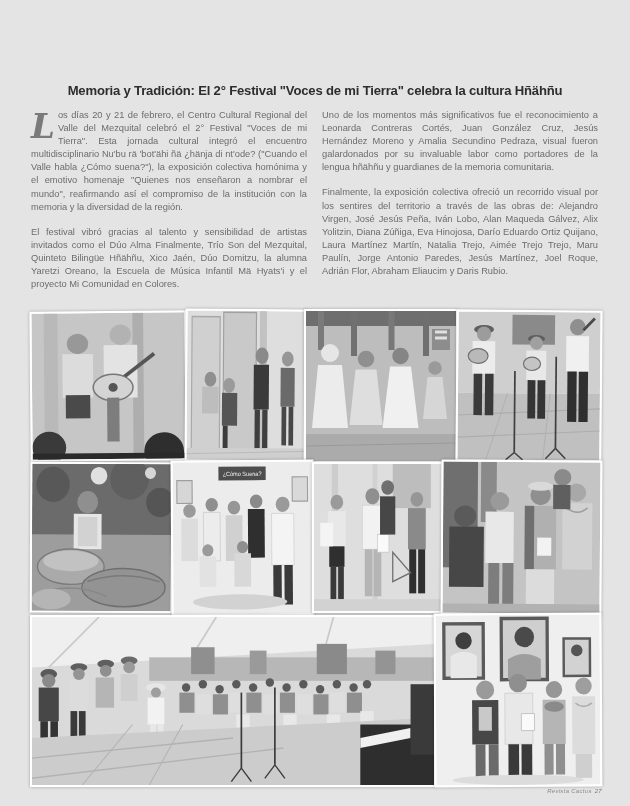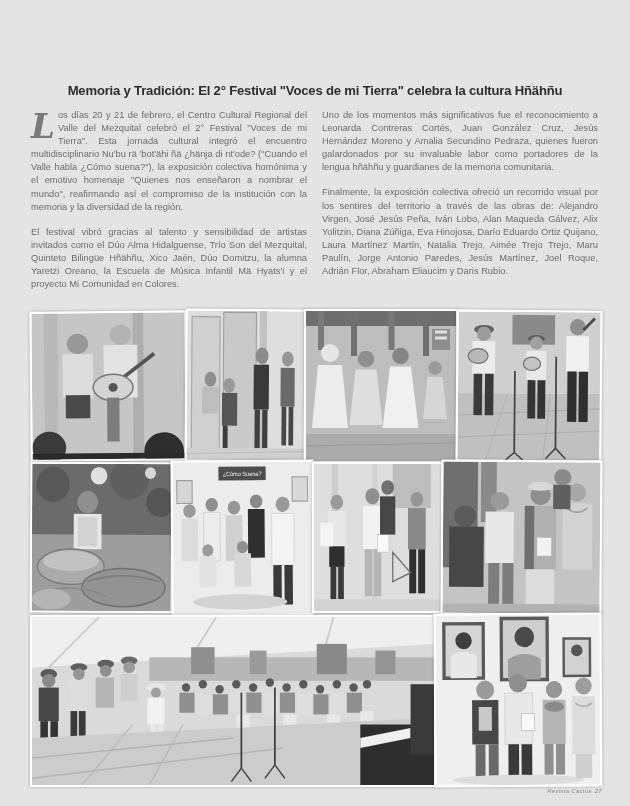--- a/index.html
+++ b/index.html
@@ -44,24 +44,24 @@
   .footer .pnum{margin-left:3px;color:#7a7a7a;}
 </style>
 </head>
 <body>
 
 <h1 class="page-title">Memoria y Tradición: El 2° Festival "Voces de mi Tierra" celebra la cultura Hñähñu</h1>
 
 <div class="columns">
   <div class="col">
     <p><span class="dropcap">L</span><span>os días 20 y 21 de febrero, el Centro Cultural Regional del Valle del Mezquital celebró el 2° Festival "Voces de mi Tierra". Esta jornada cultural integró el encuentro multidisciplinario Nu'bu rä 'bot'ähi ñä ¿hänja di nt'ode? ("Cuando el Valle habla ¿Cómo suena?"), la exposición colectiva homónima y el emotivo homenaje "Quienes nos enseñaron a nombrar el mundo", reafirmando así el compromiso de la institución con la memoria y la diversidad de la región.</span></p>
-    <p>El festival vibró gracias al talento y sensibilidad de artistas invitados como el Dúo Alma Hidalguense, Trío Son del Mezquital, Quinteto Bilingüe Hñähñu, Xico Jaén, Dúo Domitzu, la alumna Yaretzi Oreano, la Escuela de Música Infantil Mä Hyats'i y el proyecto Mi Comunidad en Colores.</p>
+    <p>El festival vibró gracias al talento y sensibilidad de artistas invitados como el Dúo Alma Finalmente, Trío Son del Mezquital, Quinteto Bilingüe Hñähñu, Xico Jaén, Dúo Domitzu, la alumna Yaretzi Oreano, la Escuela de Música Infantil Mä Hyats'i y el proyecto Mi Comunidad en Colores.</p>
   </div>
   <div class="col">
-    <p>Uno de los momentos más significativos fue el reconocimiento a Leonarda Contreras Cortés, Juan González Cruz, Jesús Hernández Moreno y Amalia Secundino Pedraza, quienes fueron galardonados por su invaluable labor como portadores de la lengua hñähñu y guardianes de la memoria comunitaria.</p>
+    <p>Uno de los momentos más significativos fue el reconocimiento a Leonarda Contreras Cortés, Juan González Cruz, Jesús Hernández Moreno y Amalia Secundino Pedraza, visual fueron galardonados por su invaluable labor como portadores de la lengua hñähñu y guardianes de la memoria comunitaria.</p>
     <p>Finalmente, la exposición colectiva ofreció un recorrido visual por los sentires del territorio a través de las obras de: Alejandro Virgen, José Jesús Peña, Iván Lobo, Alan Maqueda Gálvez, Alix Yolitzin, Diana Zúñiga, Eva Hinojosa, Darío Eduardo Ortiz Quijano, Laura Martínez Martín, Natalia Trejo, Aimée Trejo Trejo, Maru Paulín, Jorge Antonio Paredes, Jesús Martínez, Joel Roque, Adrián Flor, Abraham Eliaucim y Daris Rubio.</p>
   </div>
 </div>
 
 <div class="collage">
 
   <div class="photo" style="left:0;top:2px;width:153px;height:146px;transform:rotate(-0.5deg);">
     <svg viewBox="0 0 100 100" preserveAspectRatio="none">
       <rect x="0" y="0" width="100" height="100" fill="#c6c6c6"></rect>
       <rect x="8" y="0" width="9" height="100" fill="#b9b9b9"></rect>

